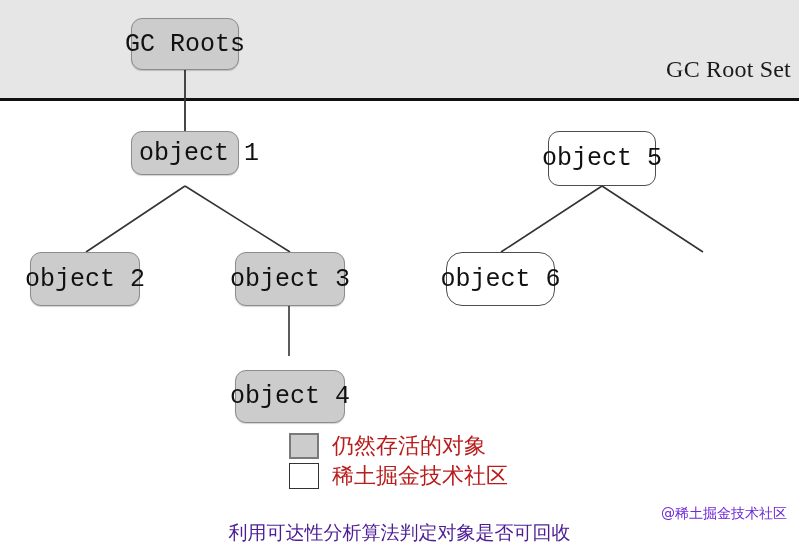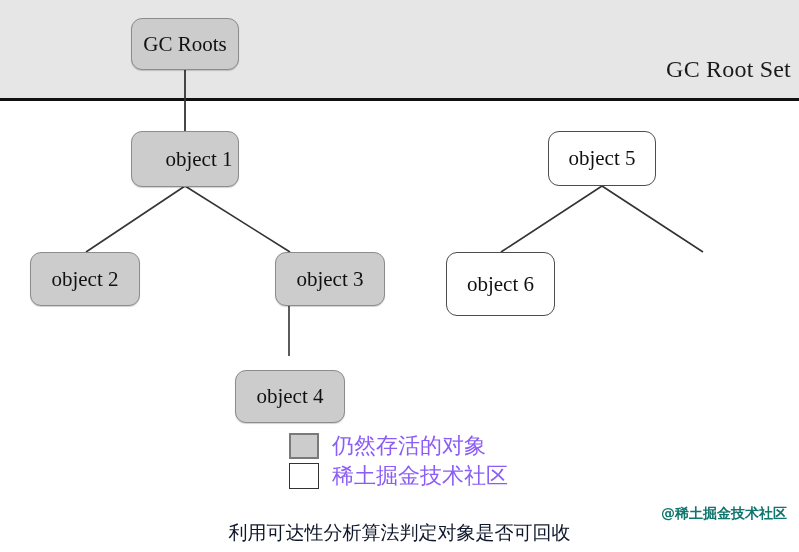--- a/index.html
+++ b/index.html
@@ -54,23 +54,24 @@
   }
 
   
   .node {
     position: absolute;
     box-sizing: border-box;
     border-radius: 11px;
     display: flex;
     align-items: center;
     justify-content: center;
-    font-size: 21px;
+    font-size: 25px;
     color: #111111;
     white-space: nowrap;
+    font-family: Liberation Mono, monospace;
   }
   .node.alive {
     background: #cccccc;
     border: 1.6px solid #8c8c8c;
     box-shadow: 0 1px 1px rgba(0,0,0,.18);
   }
   .node.dead {
     background: #ffffff;
     border: 1.3px solid #4d4d4d;
     justify-content: center;
@@ -97,47 +98,46 @@
     background: #cccccc;
     border: 2px solid #7a7a7a;
   }
   .legend-swatch.dead {
     background: #ffffff;
     border: 1.5px solid #333333;
   }
   .legend-label {
     margin-left: 13px;
     font-size: 22px;
-    color: #8b5cf6;
+    color: #b91c1c;
     font-family: "DejaVu Sans", "Liberation Sans", sans-serif;
     white-space: nowrap;
   }
 
   
   .caption {
     position: absolute;
     left: 0;
     top: 520px;
     width: 799px;
     text-align: center;
     font-size: 19px;
-    color: #0f172a;
+    color: #4c1d95;
     font-family: "DejaVu Sans", "Liberation Sans", sans-serif;
   }
 
   
   .watermark {
     position: absolute;
     right: 12px;
     top: 505px;
     font-size: 14px;
-    color: #0f766e;
+    color: #6d28d9;
     font-family: "DejaVu Sans", "Liberation Sans", sans-serif;
     white-space: nowrap;
-    font-weight: bold;
   }
 </style>
 </head>
 <body>
 
 <div id="canvas">
 
   <div class="root-band"></div>
   <div class="root-band-rule"></div>
   <div class="root-band-label">GC Root Set</div>
@@ -148,41 +148,41 @@
     <line x1="185" y1="186" x2="290" y2="252" stroke="#333333" stroke-width="1.6"></line>
     <line x1="289" y1="306" x2="289" y2="356" stroke="#333333" stroke-width="1.6"></line>
     <line x1="602" y1="186" x2="501" y2="252" stroke="#333333" stroke-width="1.6"></line>
     <line x1="602" y1="186" x2="703" y2="252" stroke="#333333" stroke-width="1.6"></line>
   </svg>
 
   <div class="node alive" style="left:131px; top:18px; width:108px; height:52px;">
     <span>GC Roots</span>
   </div>
 
-  <div class="node alive" style="left:131px; top:131px; width:108px; height:56px;padding-left:28px;">
+  <div class="node alive" style="left:131px; top:131px; width:108px; height:44px;padding-left:28px;">
     <span>object 1</span>
   </div>
 
   <div class="node alive" style="left:30px; top:252px; width:110px; height:54px;">
     <span>object 2</span>
   </div>
 
-  <div class="node alive" style="left:235px; top:252px; width:110px; height:54px;margin-left:40px;">
+  <div class="node alive" style="left:235px; top:252px; width:110px; height:54px;">
     <span>object 3</span>
   </div>
 
   <div class="node alive" style="left:235px; top:370px; width:110px; height:53px;">
     <span>object 4</span>
   </div>
 
   <div class="node dead" style="left:548px; top:131px; width:108px; height:55px;">
     <span>object 5</span>
   </div>
 
-  <div class="node dead" style="left:446px; top:252px; width:109px; height:64px;">
+  <div class="node dead" style="left:446px; top:252px; width:109px; height:54px;border-radius:16px;">
     <span>object 6</span>
   </div>
 
 
   <div class="legend">
     <div class="legend-row">
       <span class="legend-swatch alive"></span>
       <span class="legend-label">仍然存活的对象</span>
     </div>
     <div class="legend-row">

